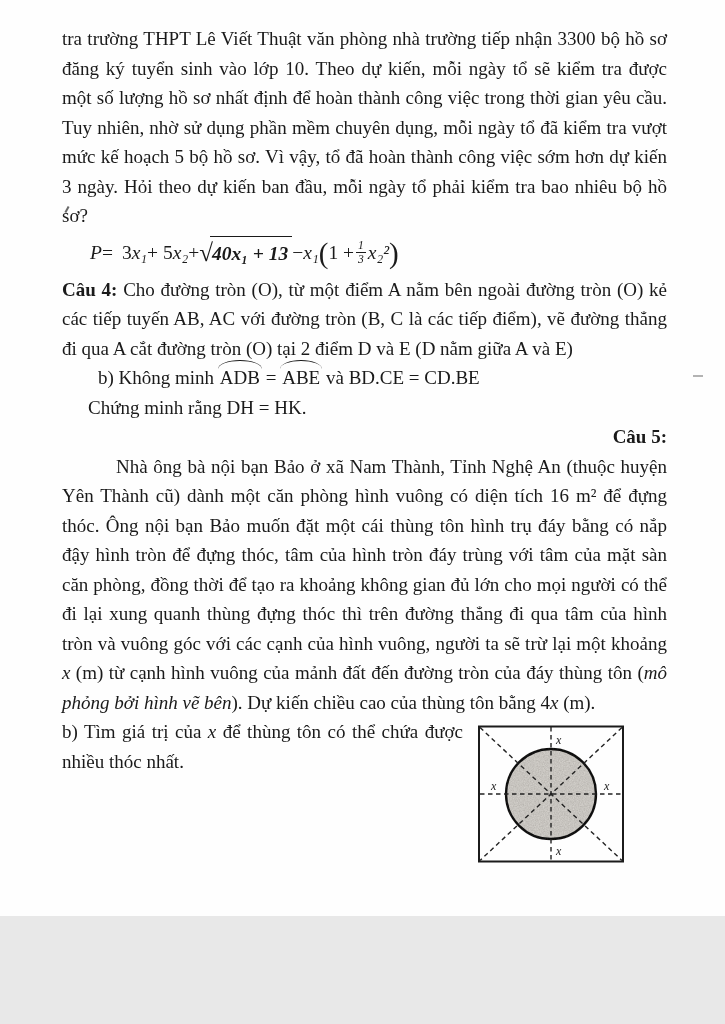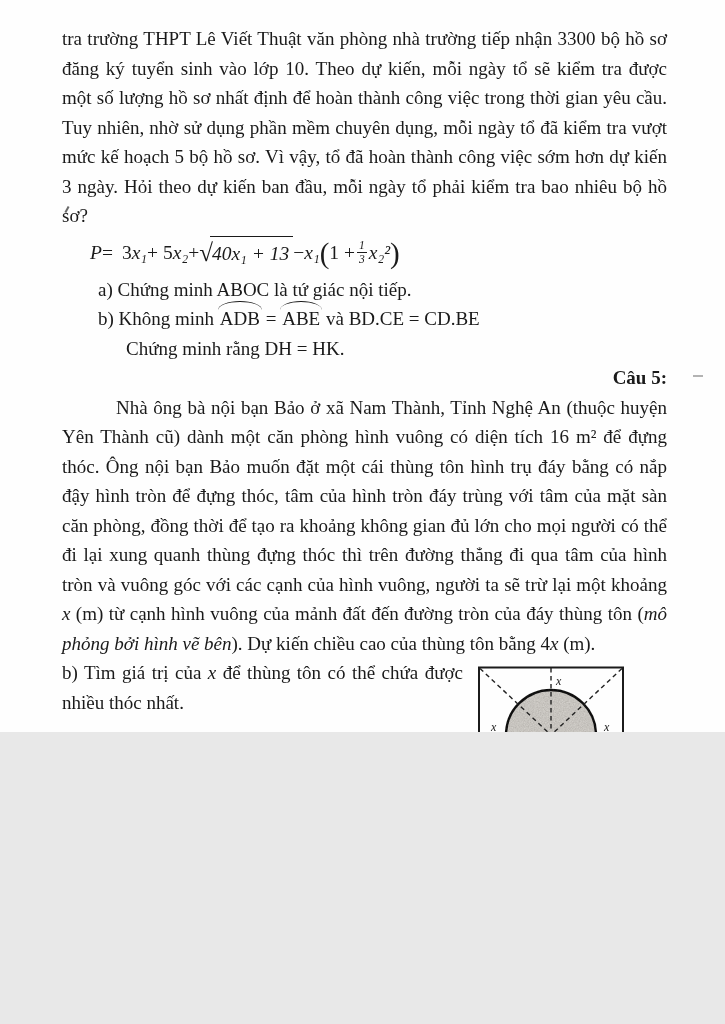--- a/index.html
+++ b/index.html
@@ -1,37 +1,37 @@
 <!DOCTYPE html>
 <html><head>
 <meta charset="utf-8">
 <style>
   html,body{margin:0;padding:0;background:#e8e8e8;}
   .page{
-    position:relative;width:725px;height:732px;background:#fefefe;
+    position:relative;width:725px;height:916px;background:#fefefe;
     font-family:"Liberation Serif","DejaVu Serif",serif;
     font-size:19px;line-height:29.5px;color:#1a1a1a;
     padding:24px 58px 0 62px;box-sizing:border-box;overflow:hidden;
   }
   p{margin:0;}
   .just{text-align:justify;}
   .sub{margin-left:36px;}
-  .sub2{margin-left:64px;}
+  .sub2{margin-left:26px;}
   .bold{font-weight:bold;text-align:right;}
   .indent{text-indent:54px;}
   .it{font-style:italic;}
   .rom{font-style:normal;}
   
   .formula{
     height:44px;display:flex;align-items:center;margin-left:28px;
     font-size:19.5px;white-space:nowrap;
   }
   .fvar{font-style:italic;}
   .sqrtsign{font-size:25px;font-style:normal;position:relative;top:0px;}
-  .radicand{border-top:1.7px solid #1a1a1a;padding:2px 4px 0 2px;margin-left:-3px;}
+  .radicand{border-top:1.7px solid #1a1a1a;padding:2px 4px 0 2px;margin-left:-3px;font-weight:bold;}
   .frac{display:inline-flex;flex-direction:column;align-items:center;
         font-size:11.5px;line-height:1.1;vertical-align:-5px;margin:0 2px;font-style:italic;}
   .frac .num{border-bottom:1.1px solid #1a1a1a;padding:0 2px;}
   .paren{font-size:29px;font-weight:400;font-style:normal;line-height:0;vertical-align:-4px;}
   .gap{display:inline-block;width:9px;}
   
   .overarc{position:relative;display:inline-block;padding:0 1px;text-align:right;}
   .overarc::before{
     content:"";position:absolute;left:-1px;right:-1px;top:-3px;height:8px;
     border-top:1.6px solid #1a1a1a;border-radius:50% 50% 0 0 / 100% 100% 0 0;
@@ -68,22 +68,22 @@
       <span class="paren">(</span>
       <span class="rom">1 + </span>
       <span class="frac">
         <span class="num">1</span>
         <span class="den">3</span>
       </span>
       <span class="fvar">x₂²</span>
       <span class="paren">)</span>
   </div>
 
+  <p class="just"><span class="bold">Câu 4: </span><span>Cho đường tròn (O), từ một điểm A nằm bên ngoài đường tròn (O) kẻ các tiếp tuyến AB, AC với đường tròn (B, C là các tiếp điểm), vẽ  đường thẳng đi qua A cắt đường tròn (O) tại 2 điểm D và E (D nằm giữa A và E)</span></p>
 
-  <p class="sub">a) Chứng minh ABOC là tứ giác nội tiếp.</p>
 
   <p class="sub"><span>b) Không minh </span><span class="overarc">ADB</span><span> = </span><span class="overarc">ABE</span><span> và BD.CE = CD.BE</span></p>
 
   <p class="sub2">Chứng minh rằng DH = HK.</p>
 
   <p class="bold">Câu 5:</p>
 
   <p class="just indent"><span>Nhà ông bà nội bạn Bảo ở xã Nam Thành, Tỉnh Nghệ An (thuộc huyện Yên Thành cũ) dành một căn phòng hình vuông có diện tích 16 m² để đựng thóc. Ông nội bạn Bảo muốn đặt một cái thùng tôn hình trụ đáy bằng có nắp đậy hình tròn để đựng thóc, tâm của hình tròn đáy trùng với tâm của mặt sàn căn phòng, đồng thời để tạo ra khoảng không gian đủ lớn cho mọi người có thể  đi lại xung quanh thùng đựng thóc thì trên đường thẳng đi qua tâm của hình tròn và vuông góc với các cạnh của hình vuông, người ta sẽ trừ lại một khoảng </span><span class="it">x</span><span> (m) từ cạnh hình vuông của mảnh đất đến đường tròn của đáy thùng tôn (</span><span class="it">mô phỏng bởi hình vẽ bên</span><span>). Dự kiến chiều cao của thùng tôn bằng 4</span><span class="it">x</span><span> (m).</span></p>
 
   <div class="fig">

